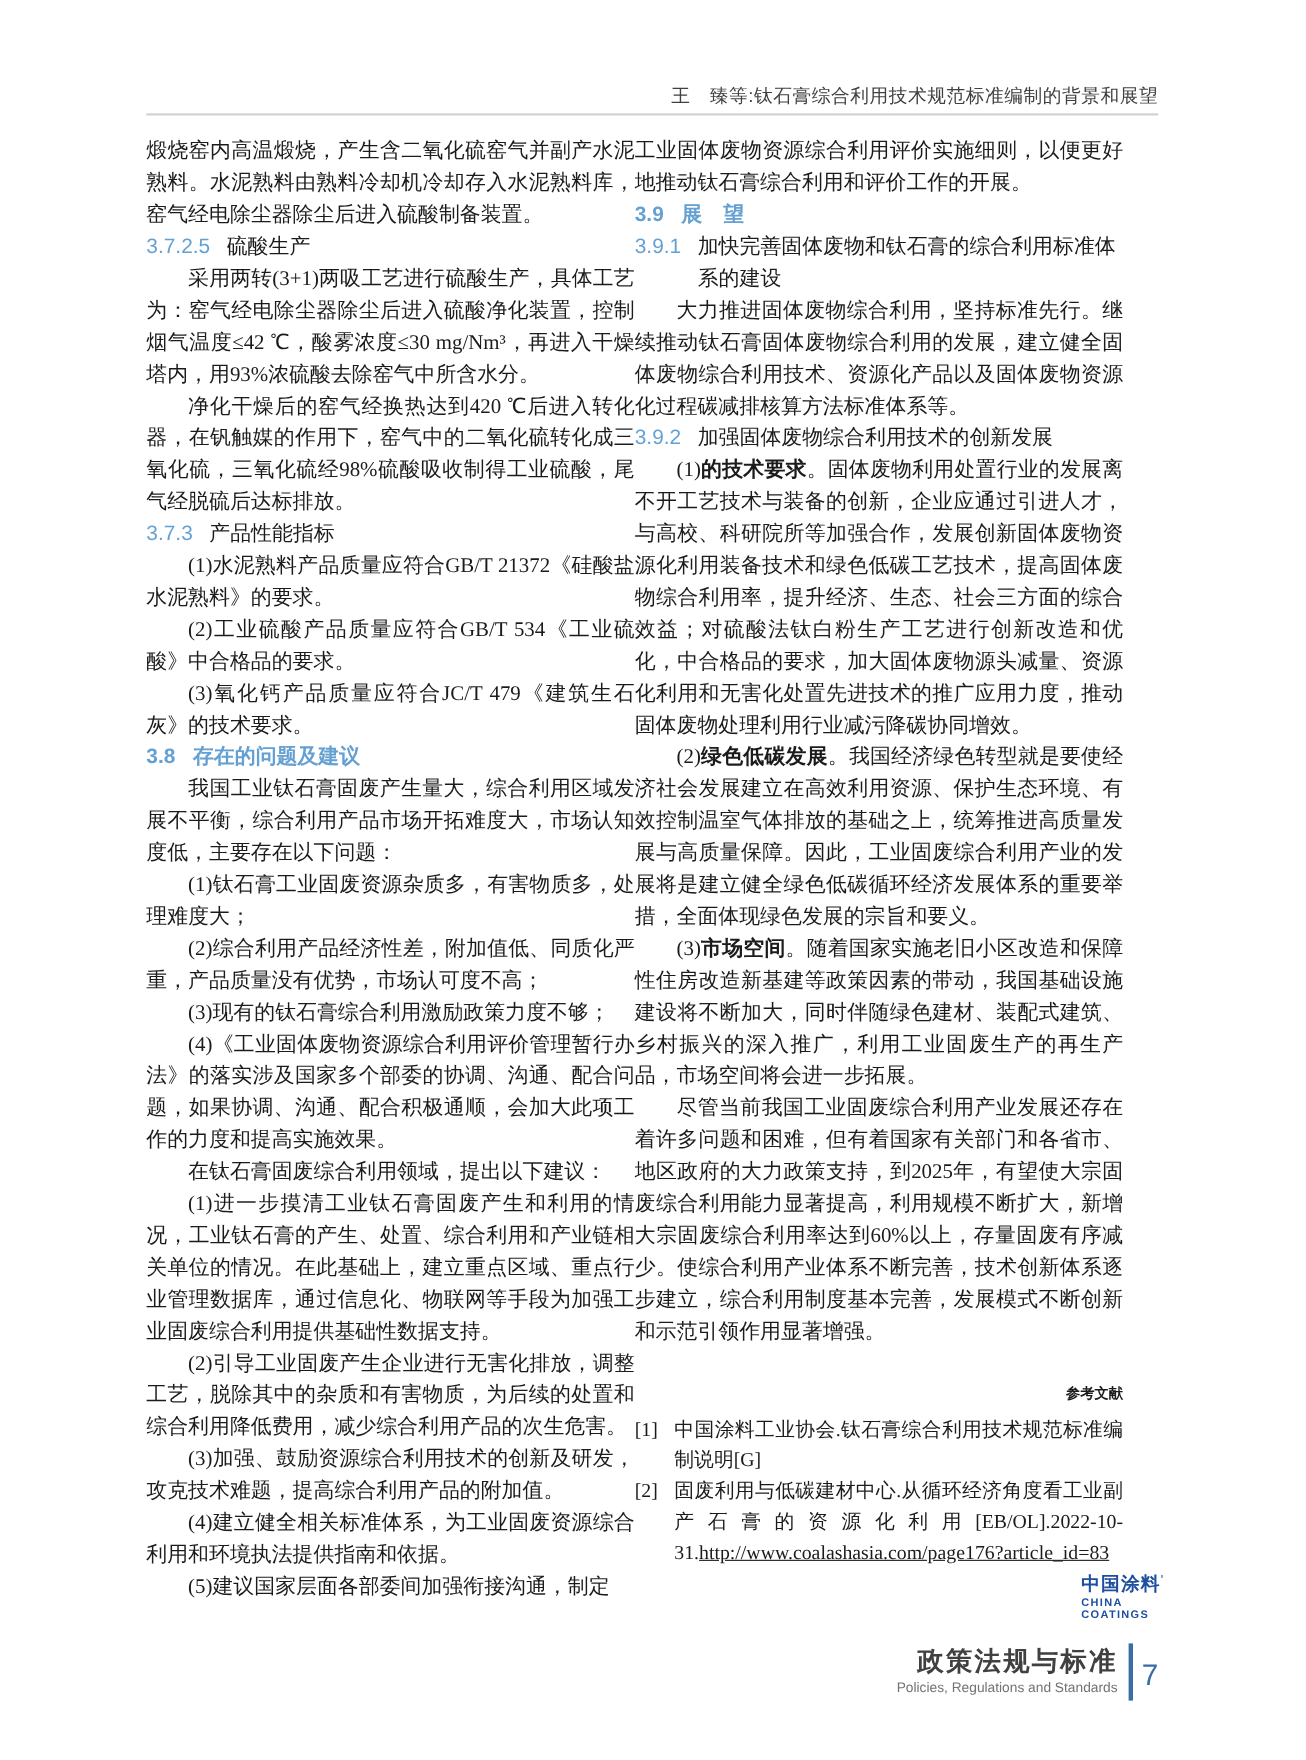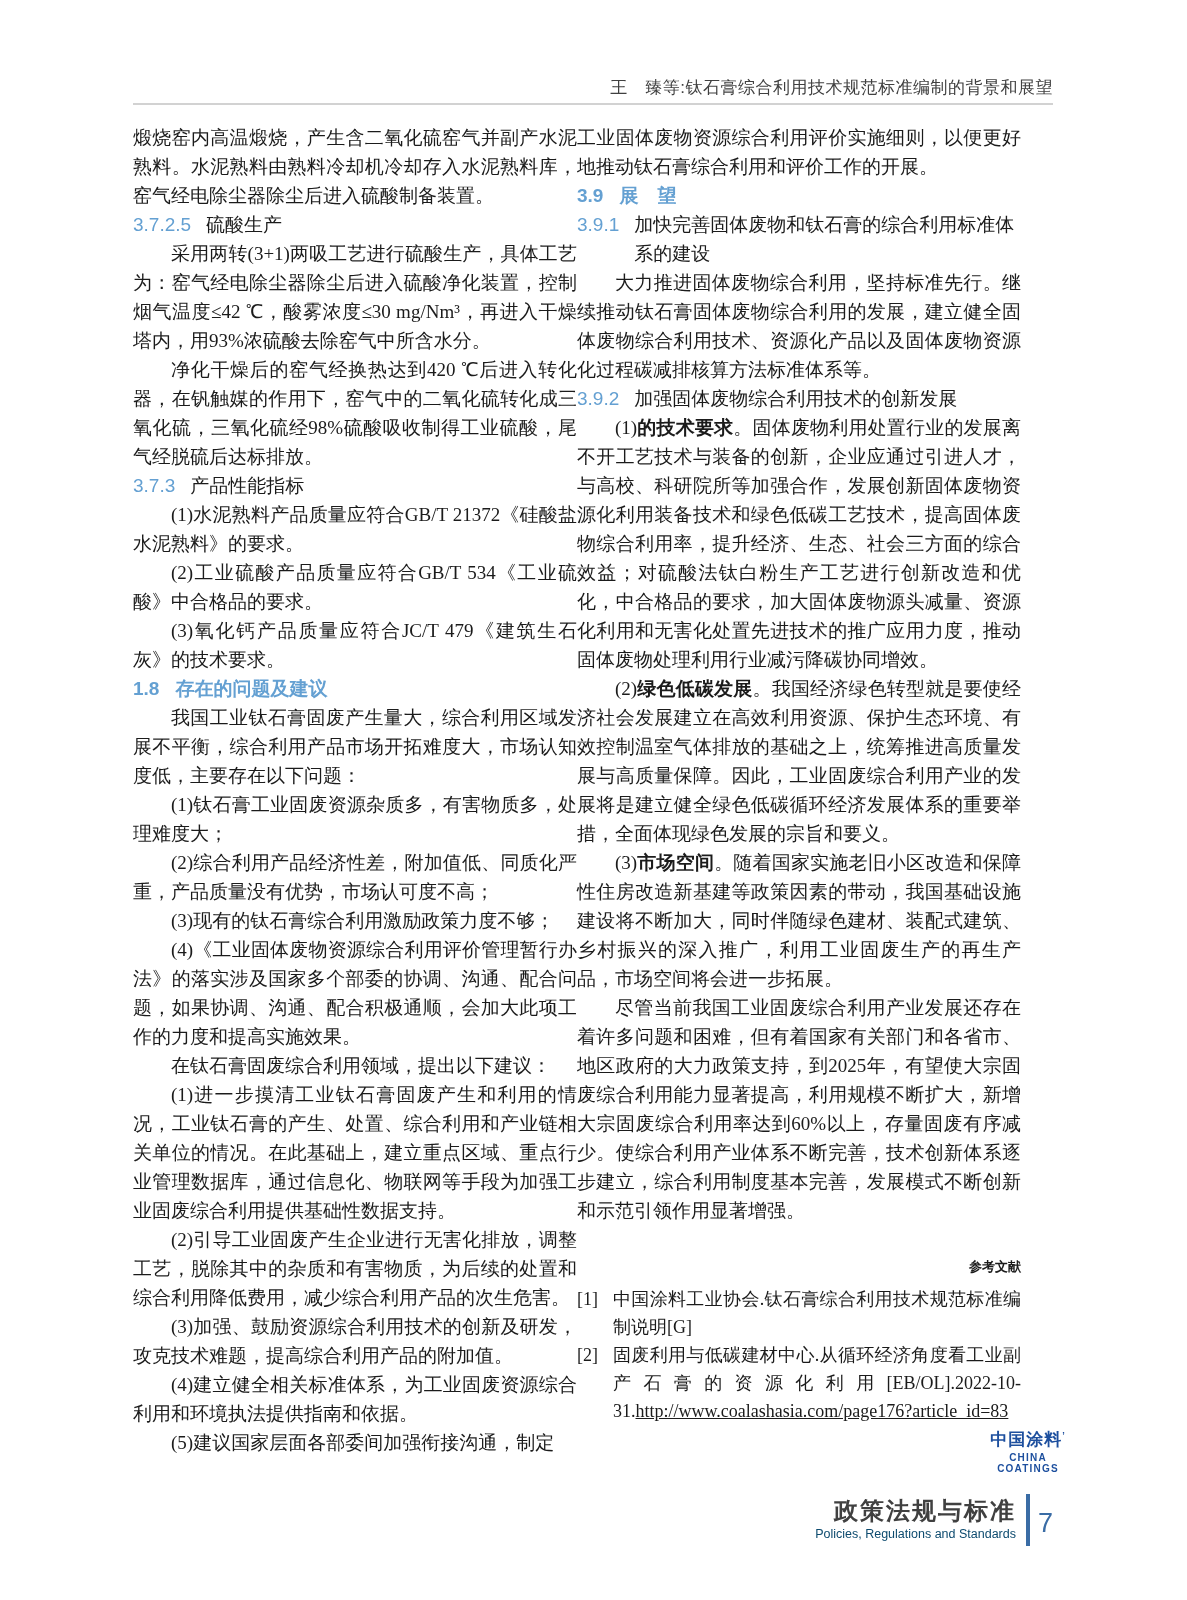--- a/index.html
+++ b/index.html
@@ -50,39 +50,39 @@
   .ref-heading{
     text-align:right;font-weight:bold;margin:0 0 4px 0;
     font-family:"Liberation Sans", sans-serif;font-size:13px;
   }
   .ref-item{display:flex;margin:0;}
   .ref-label{flex:none;width:36px;}
   .ref-text{flex:1;text-align:justify;}
 
   
   .logo{
-    position:absolute;top:1430px;left:983px;width:90px;text-align:center;
+    position:absolute;top:1430px;left:983px;width:90px;
     color:#1d4f9e;font-family:"Liberation Sans", sans-serif;line-height:1.15;
   }
   .logo-cn{font-size:17px;font-weight:bold;letter-spacing:1px;}
   .logo-mark{font-size:9px;vertical-align:top;}
   .logo-en{font-size:10px;font-weight:bold;letter-spacing:1.2px;margin-top:2px;}
 
   
   .footer{
     position:absolute;top:1494px;left:133px;width:920px;
     display:flex;justify-content:flex-end;align-items:center;
   }
   .footer-titles{text-align:right;margin-right:10px;}
   .footer-cn{
     font-size:24px;color:#404040;font-family:"Liberation Sans", sans-serif;
     font-weight:bold;letter-spacing:2px;line-height:1.2;
   }
   .footer-en{
-    font-size:12.5px;color:#0c4a6e;font-family:"Liberation Sans", sans-serif;
+    font-size:12.5px;color:#737373;font-family:"Liberation Sans", sans-serif;
     line-height:1.3;
   }
   .footer-bar{width:4px;height:52px;background:#3a6ca5;margin-right:8px;flex:none;}
   .page-num{
     font-size:27px;color:#3a6ca5;font-family:"Liberation Sans", sans-serif;
     padding-top:6px;
   }
 </style>
 </head>
 <body>
@@ -102,21 +102,21 @@
         </div>
         <p class="body-para indent"><span>采用两转(3+1)两吸工艺进行硫酸生产，具体工艺为：窑气经电除尘器除尘后进入硫酸净化装置，控制烟气温度≤42 ℃，酸雾浓度≤30 mg/Nm³，再进入干燥塔内，用93%浓硫酸去除窑气中所含水分。</span></p>
         <p class="body-para indent"><span>净化干燥后的窑气经换热达到420 ℃后进入转化器，在钒触媒的作用下，窑气中的二氧化硫转化成三氧化硫，三氧化硫经98%硫酸吸收制得工业硫酸，尾气经脱硫后达标排放。</span></p>
         <div class="h3">
           <span class="num">3.7.3</span>
           <span class="title">产品性能指标</span>
         </div>
         <p class="body-para indent"><span>(1)水泥熟料产品质量应符合GB/T 21372《硅酸盐水泥熟料》的要求。</span></p>
         <p class="body-para indent"><span>(2)工业硫酸产品质量应符合GB/T 534《工业硫酸》中合格品的要求。</span></p>
         <p class="body-para indent"><span>(3)氧化钙产品质量应符合JC/T 479《建筑生石灰》的技术要求。</span></p>
-        <div class="h2"><span class="num">1.8</span><span class="title">存在的问题及建议</span></div>
+        <div class="h2"><span class="num">3.8</span><span class="title">存在的问题及建议</span></div>
         <p class="body-para indent"><span>我国工业钛石膏固废产生量大，综合利用区域发展不平衡，综合利用产品市场开拓难度大，市场认知度低，主要存在以下问题：</span></p>
         <p class="body-para indent"><span>(1)钛石膏工业固废资源杂质多，有害物质多，处理难度大；</span></p>
         <p class="body-para indent"><span>(2)综合利用产品经济性差，附加值低、同质化严重，产品质量没有优势，市场认可度不高；</span></p>
         <p class="body-para indent"><span>(3)现有的钛石膏综合利用激励政策力度不够；</span></p>
         <p class="body-para indent"><span>(4)《工业固体废物资源综合利用评价管理暂行办法》的落实涉及国家多个部委的协调、沟通、配合问题，如果协调、沟通、配合积极通顺，会加大此项工作的力度和提高实施效果。</span></p>
         <p class="body-para indent"><span>在钛石膏固废综合利用领域，提出以下建议：</span></p>
         <p class="body-para indent"><span>(1)进一步摸清工业钛石膏固废产生和利用的情况，工业钛石膏的产生、处置、综合利用和产业链相关单位的情况。在此基础上，建立重点区域、重点行业管理数据库，通过信息化、物联网等手段为加强工业固废综合利用提供基础性数据支持。</span></p>
         <p class="body-para indent"><span>(2)引导工业固废产生企业进行无害化排放，调整工艺，脱除其中的杂质和有害物质，为后续的处置和综合利用降低费用，减少综合利用产品的次生危害。</span></p>
         <p class="body-para indent"><span>(3)加强、鼓励资源综合利用技术的创新及研发，攻克技术难题，提高综合利用产品的附加值。</span></p>
         <p class="body-para indent"><span>(4)建立健全相关标准体系，为工业固废资源综合利用和环境执法提供指南和依据。</span></p>

